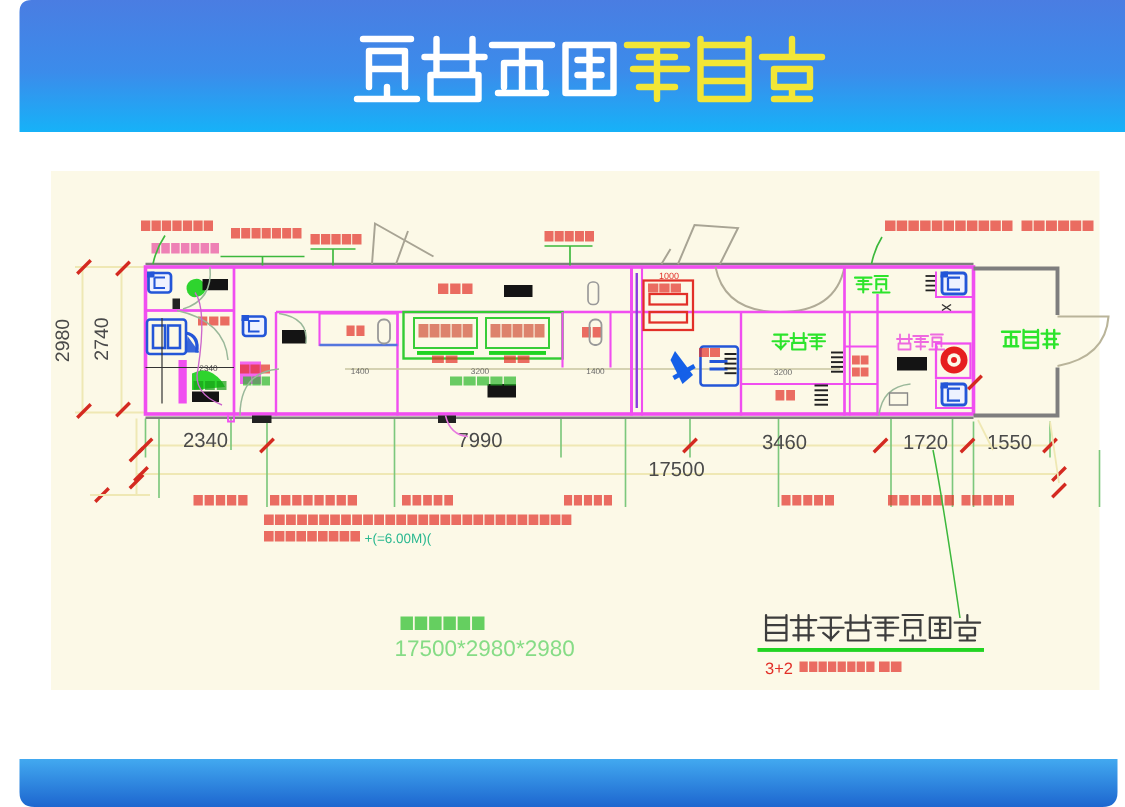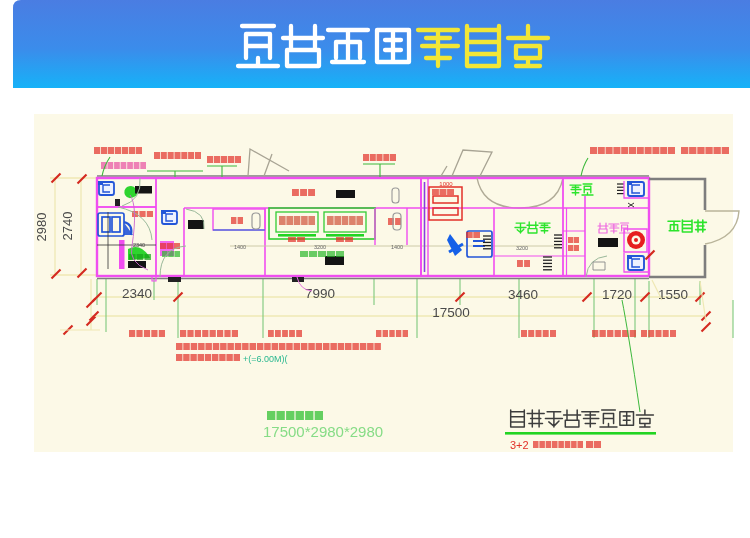--- a/index.html
+++ b/index.html
@@ -1,12 +1,12 @@
 <!DOCTYPE html>
-<html><head><meta charset="utf-8"><title>layout</title><style>html,body{margin:0;padding:0;background:#ffffff;font-family:"Liberation Sans",sans-serif;}#page{position:relative;width:750px;height:452px;overflow:hidden;}</style></head><body>
+<html><head><meta charset="utf-8"><title>layout</title><style>html,body{margin:0;padding:0;background:#ffffff;font-family:"Liberation Sans",sans-serif;}#page{position:relative;width:750px;height:538px;overflow:hidden;}</style></head><body>
 <div id="page">
 <svg width="750" height="538" viewBox="0 0 750 538" xmlns="http://www.w3.org/2000/svg">
 <defs>
         <linearGradient id="gtop" x1="0" y1="0" x2="0" y2="1">
           <stop offset="0" stop-color="#4a7de2"></stop>
           <stop offset="0.55" stop-color="#3b8ceb"></stop>
           <stop offset="1" stop-color="#16b2f8"></stop>
         </linearGradient>
         <linearGradient id="gbot" x1="0" y1="0" x2="0" y2="1">
           <stop offset="0" stop-color="#42a9f0"></stop>

